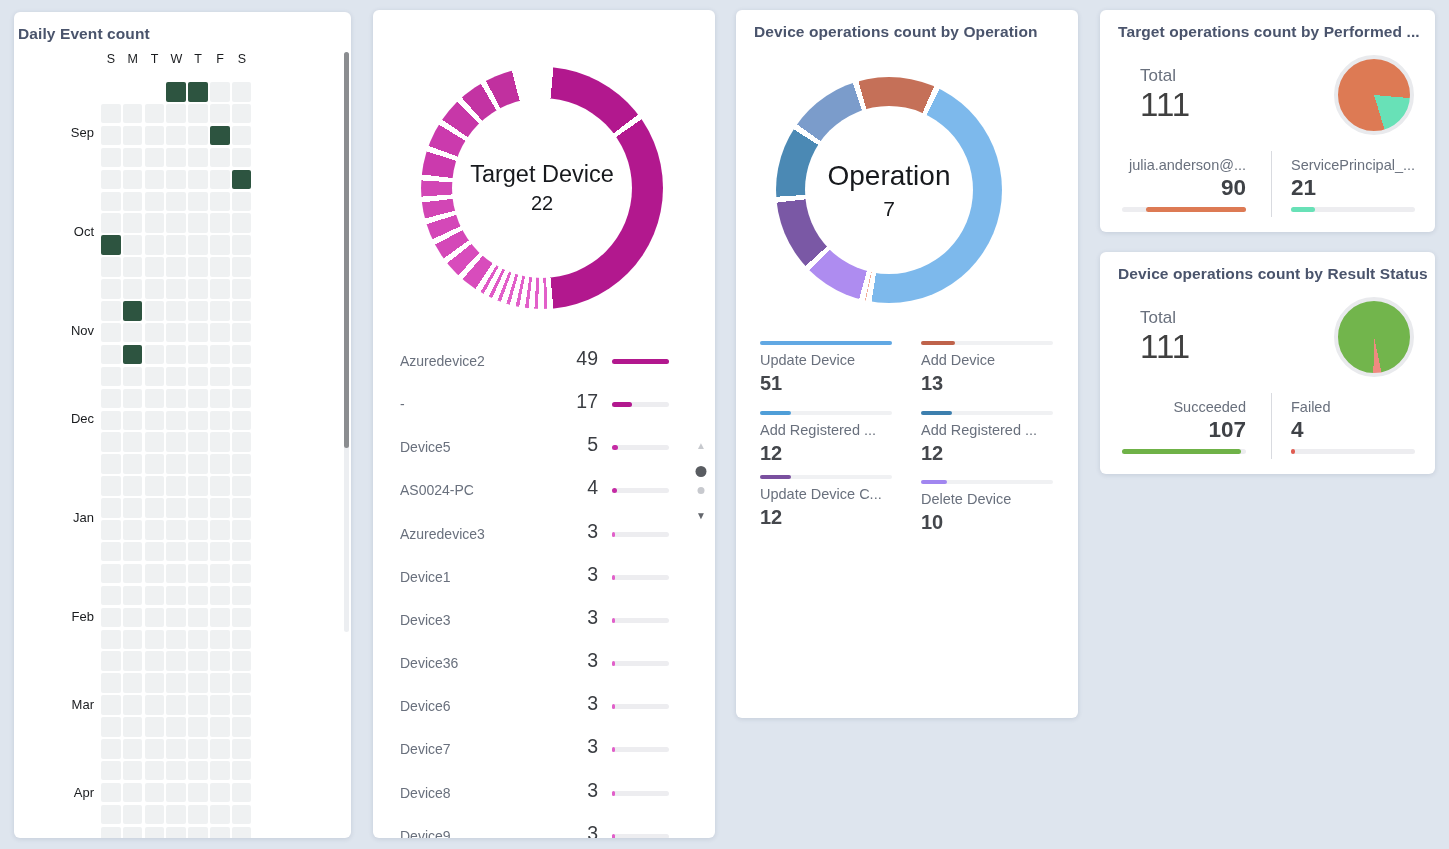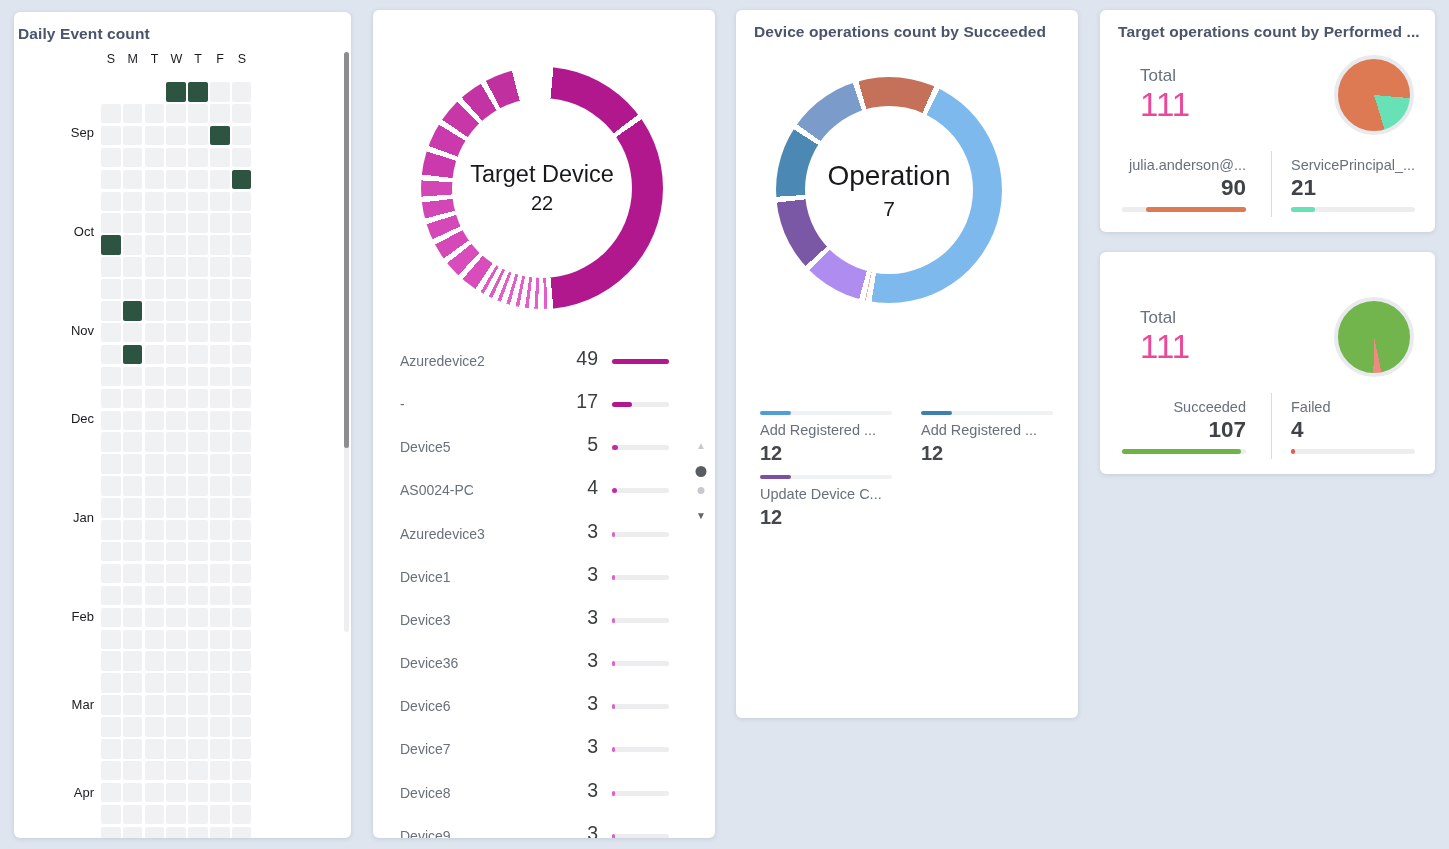--- a/index.html
+++ b/index.html
@@ -59,21 +59,21 @@
   
   .lgd{position:absolute;left:24px;top:331px;width:300px;height:290px}
   .litem{position:absolute;width:132px}
   .lbar{position:relative;height:4px;border-radius:2px;background:#f0f1f3}
   .lfill{position:absolute;left:0;top:0;height:4px;border-radius:2px}
   .llab{margin-top:7px;font-size:14.5px;color:#69707d;white-space:nowrap;line-height:17px}
   .lval{margin-top:2px;font-size:20px;font-weight:700;color:#44474c;line-height:24px}
 
   
   .mtotal-l{position:absolute;left:40px;top:56px;font-size:17px;color:#69707d}
-  .mtotal-v{position:absolute;left:40px;top:76px;font-size:33px;color:#ec4899}
+  .mtotal-v{position:absolute;left:40px;top:76px;font-size:33px;color:#404040}
   .mpie{position:absolute;left:234px;top:45px;width:80px;height:80px;border-radius:50%;
         border:4px solid #e9eaed;box-sizing:border-box}
   .mdiv{position:absolute;left:171px;top:141px;width:1px;height:66px;background:#d9dbe0}
   .mcol{position:absolute;top:146px;width:124px}
   .mcol.a{left:22px}.mcol.b{left:191px}
   .mcol.ra{text-align:right}
   .mlab{font-size:14.5px;color:#69707d;white-space:nowrap;overflow:hidden;line-height:18px}
   .mval{font-size:22.5px;font-weight:700;color:#3f4247;margin-top:2px;line-height:24px}
   .mbar{position:relative;margin-top:7px;height:5px;border-radius:2.5px;background:#ededf0}
   .mfill{position:absolute;top:0;height:5px;border-radius:2.5px}
@@ -444,49 +444,70 @@
       </div>
     <div class="pager">
       <div class="pg pg-up">▲</div>
       <div class="dot dot1"></div>
       <div class="dot dot2"></div>
       <div class="pg pg-down">▼</div>
     </div>
   </section>
 
   <section class="card c3">
-    <h3 class="ptitle">Device operations count by Succeeded</h3>
+    <h3 class="ptitle">Device operations count by Operation</h3>
     <div class="donut d3" id="donut-operation" style="background: conic-gradient(from -17.2deg, rgb(255, 255, 255) 0deg, rgb(255, 255, 255) 1.5deg, rgb(197, 112, 88) 1.5deg, rgb(197, 112, 88) 40.7deg, rgb(255, 255, 255) 40.7deg, rgb(255, 255, 255) 42.2deg, rgb(255, 255, 255) 42.2deg, rgb(255, 255, 255) 43.7deg, rgb(125, 185, 236) 43.7deg, rgb(125, 185, 236) 206.1deg, rgb(255, 255, 255) 206.1deg, rgb(255, 255, 255) 207.6deg, rgb(255, 255, 255) 207.6deg, rgb(255, 255, 255) 209.1deg, rgb(240, 171, 151) 209.1deg, rgb(240, 171, 151) 209.5deg, rgb(255, 255, 255) 209.5deg, rgb(255, 255, 255) 211deg, rgb(255, 255, 255) 211deg, rgb(255, 255, 255) 212.5deg, rgb(174, 140, 240) 212.5deg, rgb(174, 140, 240) 241.9deg, rgb(255, 255, 255) 241.9deg, rgb(255, 255, 255) 243.4deg, rgb(255, 255, 255) 243.4deg, rgb(255, 255, 255) 244.9deg, rgb(122, 88, 165) 244.9deg, rgb(122, 88, 165) 280.8deg, rgb(255, 255, 255) 280.8deg, rgb(255, 255, 255) 282.3deg, rgb(255, 255, 255) 282.3deg, rgb(255, 255, 255) 283.8deg, rgb(75, 137, 180) 283.8deg, rgb(75, 137, 180) 319.7deg, rgb(255, 255, 255) 319.7deg, rgb(255, 255, 255) 321.2deg, rgb(255, 255, 255) 321.2deg, rgb(255, 255, 255) 322.7deg, rgb(123, 156, 203) 322.7deg, rgb(123, 156, 203) 358.5deg, rgb(255, 255, 255) 358.5deg, rgb(255, 255, 255) 360deg);">
       <div class="hole"></div>
       <div class="dctr">
         <div class="dl1">Operation</div>
         <div class="dl2">7</div>
       </div>
     </div>
     <div class="lgd" id="operation-legend">
+        <div class="litem" style="left: 0px; top: 0px;">
+          <div class="lbar">
+            <div class="lfill" style="width: 132px; background: rgb(97, 168, 227);"></div>
+          </div>
+          <div class="llab">Update Device</div>
+          <div class="lval">51</div>
+        </div>
+        <div class="litem" style="left: 161px; top: 0px;">
+          <div class="lbar">
+            <div class="lfill" style="width: 33.6471px; background: rgb(191, 99, 75);"></div>
+          </div>
+          <div class="llab">Add Device</div>
+          <div class="lval">13</div>
+        </div>
         <div class="litem" style="left: 0px; top: 69.6px;">
           <div class="lbar">
             <div class="lfill" style="width: 31.0588px; background: rgb(79, 158, 216);"></div>
           </div>
           <div class="llab">Add Registered ...</div>
           <div class="lval">12</div>
         </div>
         <div class="litem" style="left: 161px; top: 69.6px;">
           <div class="lbar">
             <div class="lfill" style="width: 31.0588px; background: rgb(61, 127, 174);"></div>
           </div>
           <div class="llab">Add Registered ...</div>
           <div class="lval">12</div>
         </div>
         <div class="litem" style="left: 0px; top: 134px;">
           <div class="lbar">
             <div class="lfill" style="width: 31.0588px; background: rgb(122, 80, 159);"></div>
           </div>
           <div class="llab">Update Device C...</div>
           <div class="lval">12</div>
+        </div>
+        <div class="litem" style="left: 161px; top: 139.2px;">
+          <div class="lbar">
+            <div class="lfill" style="width: 25.8824px; background: rgb(161, 134, 240);"></div>
+          </div>
+          <div class="llab">Delete Device</div>
+          <div class="lval">10</div>
         </div>
       </div>
   </section>
 
   <section class="card c4">
     <h3 class="ptitle">Target operations count by Performed ...</h3>
     <div class="mtotal-l">Total</div>
     <div class="mtotal-v">111</div>
     <div class="mpie" id="pie-performed" style="background: conic-gradient(rgb(221, 122, 84) 0deg, rgb(221, 122, 84) 95deg, rgb(104, 225, 183) 95deg, rgb(104, 225, 183) 163deg, rgb(221, 122, 84) 163deg, rgb(221, 122, 84) 360deg);"></div>
     <div class="mdiv"></div>
@@ -502,20 +523,21 @@
           <div class="mlab">ServicePrincipal_...</div>
           <div class="mval">21</div>
           <div class="mbar">
             <div class="mfill" style="width: max(19%, 4px); background: rgb(104, 225, 183); left: 0px;"></div>
           </div>
         </div>
       </div>
   </section>
 
   <section class="card c5">
+    <h3 class="ptitle">Device operations count by Result Status</h3>
     <div class="mtotal-l">Total</div>
     <div class="mtotal-v">111</div>
     <div class="mpie" id="pie-result" style="background: conic-gradient(rgb(114, 181, 76) 0deg, rgb(114, 181, 76) 168deg, rgb(239, 138, 128) 168deg, rgb(239, 138, 128) 181deg, rgb(114, 181, 76) 181deg, rgb(114, 181, 76) 360deg);"></div>
     <div class="mdiv"></div>
     <div id="metrics-result">
         <div class="mcol a ra">
           <div class="mlab">Succeeded</div>
           <div class="mval">107</div>
           <div class="mbar">
             <div class="mfill" style="width: max(96%, 4px); background: rgb(111, 178, 72); left: 0px;"></div>

